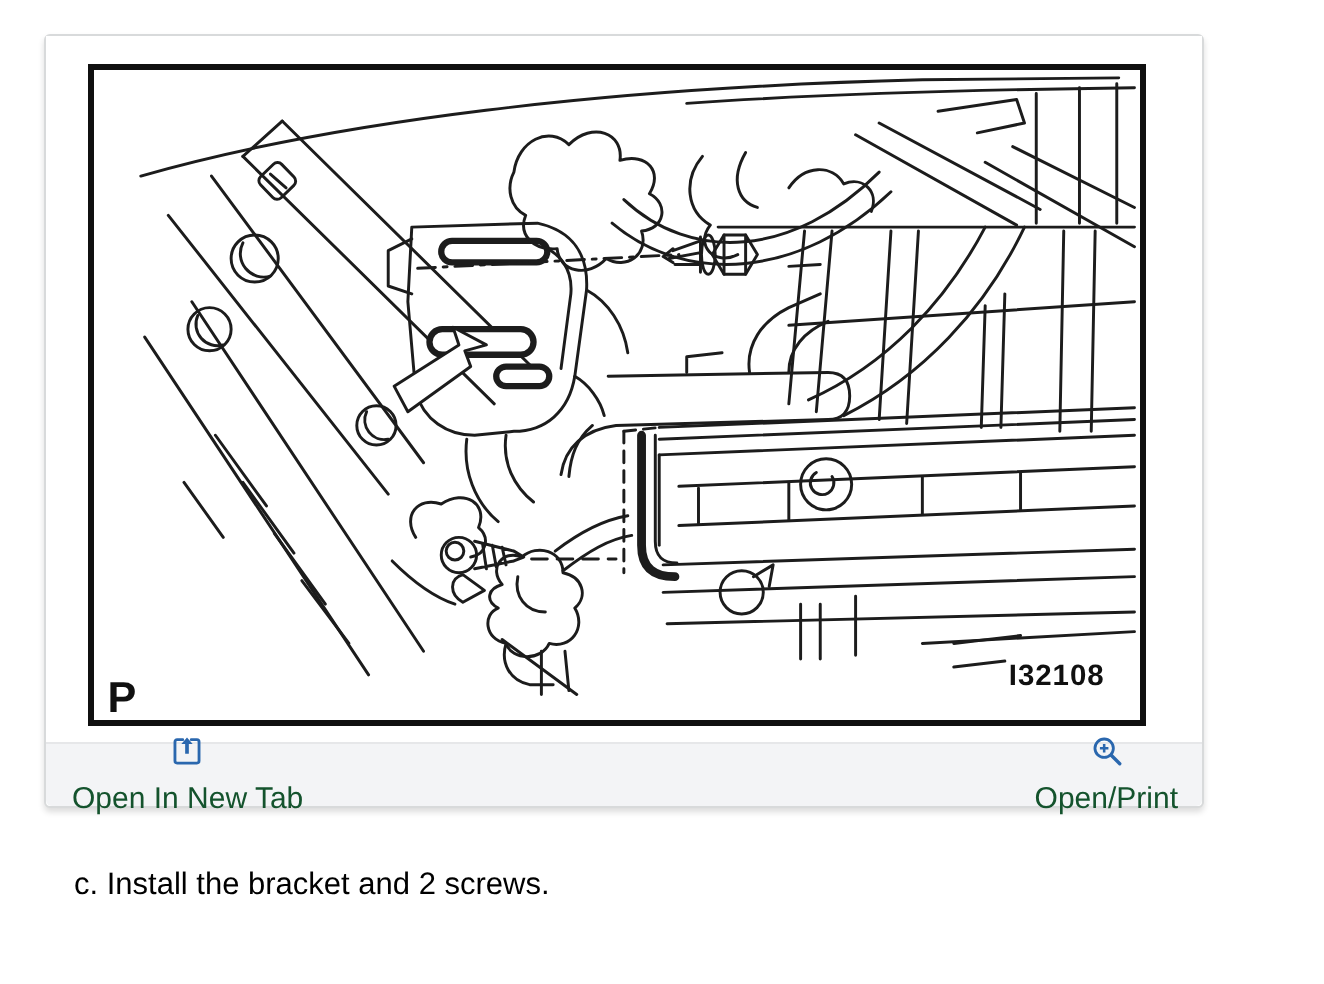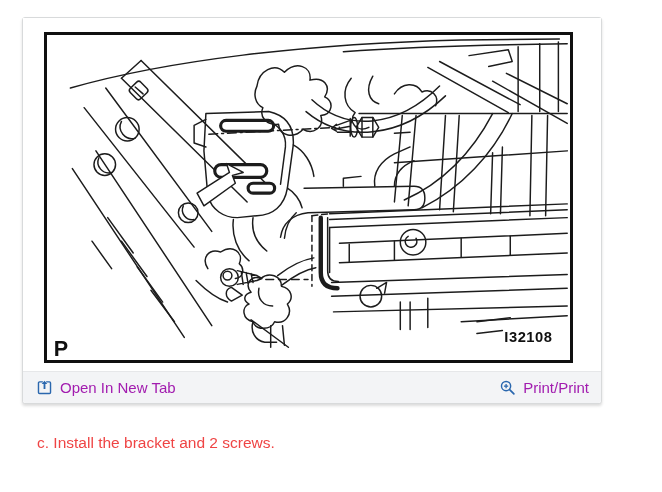--- a/index.html
+++ b/index.html
@@ -18,26 +18,26 @@
     border:3px solid #101010;background:#ffffff;
   }
   .figure-frame svg{display:block;width:100%;height:100%;}
   .viewer-toolbar{
     height:31px;display:flex;justify-content:space-between;align-items:center;
     padding:0 12px 0 13px;background:#f3f4f6;border-top:1px solid #e6e7e9;
     border-radius:0 0 3px 3px;
   }
   .toolbar-link{
     display:inline-flex;align-items:center;gap:7px;
-    color:#a21caf;font-size:15px;text-decoration:none;cursor:pointer;
+    color:#14532d;font-size:15px;text-decoration:none;cursor:pointer;flex-direction:column;
   }
   .toolbar-link svg{flex:0 0 auto;}
   .instructions{
     position:absolute;left:37px;top:430px;
-    color:#ef4444;font-size:15.5px;line-height:25px;
+    color:#000000;font-size:15.5px;line-height:25px;
   }
   .instruction-step{white-space:nowrap;}
 </style>
 </head>
 <body>
 
 <div class="page">
 
   <div class="viewer-card">
 
@@ -175,21 +175,21 @@
           <path d="M12 2.5 L8 7 H10.7 V14 H13.3 V7 H16 Z" fill="#2a67ae"></path>
         </svg>
         <span>Open In New Tab</span>
       </a>
       <a class="toolbar-link">
         <svg width="17" height="17" viewBox="0 0 24 24">
           <circle cx="10" cy="10" r="6.5" fill="none" stroke="#2a67ae" stroke-width="2"></circle>
           <path d="M10 7 V13 M7 10 H13" stroke="#2a67ae" stroke-width="1.8"></path>
           <path d="M15 15 L21 21" stroke="#2a67ae" stroke-width="2.4" stroke-linecap="round"></path>
         </svg>
-        <span>Print/Print</span>
+        <span>Open/Print</span>
       </a>
     </div>
 
   </div>
 
   <div class="instructions">
     <div class="instruction-step">c. Install the bracket and 2 screws.</div>
   </div>
 
 </div>

